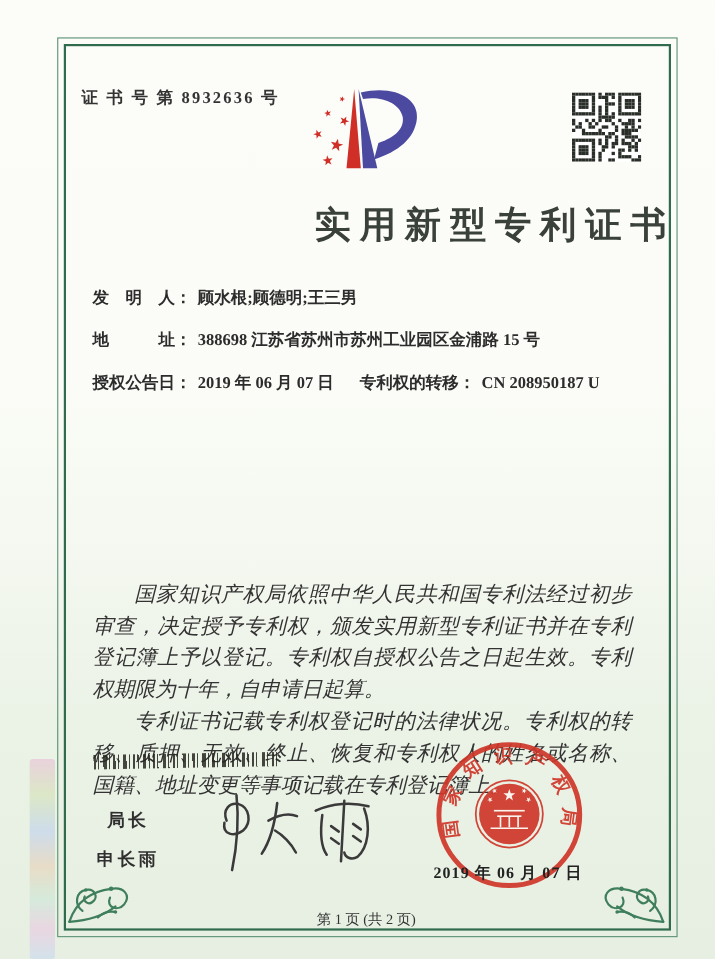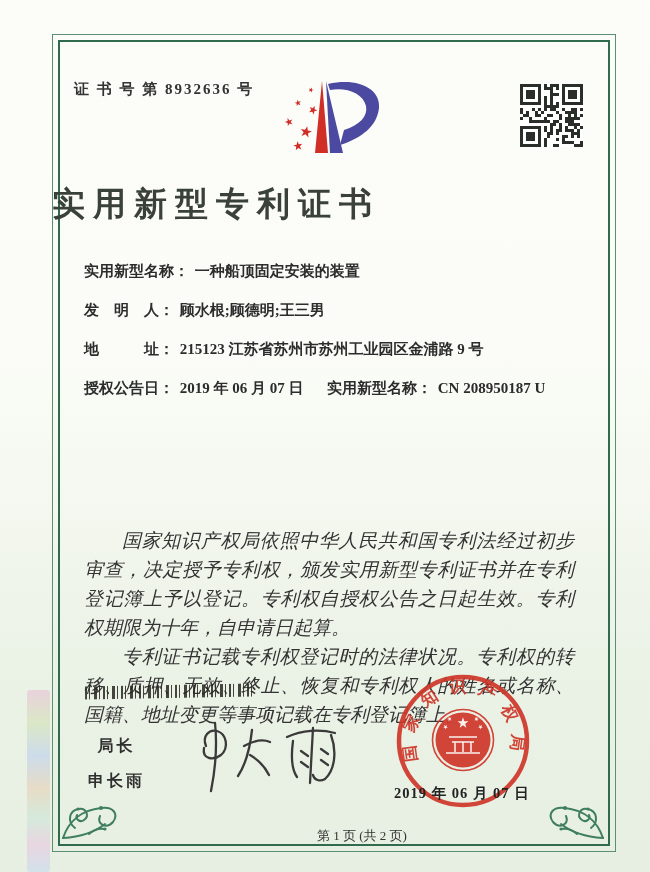--- a/index.html
+++ b/index.html
@@ -16,39 +16,39 @@
   .waves-fade{position:absolute;left:0;right:0;top:552;height:90;
     background:linear-gradient(180deg,rgba(250,251,245,0.95),rgba(250,251,245,0));}
   .frame-outer{position:absolute;left:52px;top:34px;width:562px;height:816px;border:1px solid #5a8f72;}
   .frame-inner{position:absolute;left:58px;top:40px;width:548px;height:802px;border:2px solid #2f6b4c;}
   .holo-strip{position:absolute;left:27px;top:690px;width:23px;height:182px;border-radius:3px;
     background:linear-gradient(180deg,#e9cddb 0%,#d9e6c2 18%,#c9d9ec 36%,#e7d9c2 54%,#d2e9da 70%,#e9d2e1 85%,#cfe0ec 100%);
     filter:blur(0.6px);opacity:0.85;}
   .cert-no{position:absolute;left:74px;top:80px;font-size:15px;letter-spacing:2px;font-weight:600;color:#333;}
   .logo{position:absolute;left:278px;top:76px;width:110px;height:86px;}
   .qr{position:absolute;left:520px;top:84px;width:63px;height:63px;}
-  .title{position:absolute;left:52px;top:182px;width:562px;margin:0;text-align:left;
+  .title{position:absolute;left:52px;top:182px;width:562px;margin:0;text-align:right;
     font-size:33px;font-weight:600;letter-spacing:8px;color:#3a403a;}
   .fields{position:absolute;left:84px;top:252px;width:500px;font-size:15px;font-weight:600;color:#2c2c2c;}
   .field-row{line-height:39px;height:39px;white-space:nowrap;position:relative;}
   .f-label{display:inline-block;min-width:86px;}
   .f-value{margin-left:2px;}
   .pair2{position:absolute;left:243px;top:0;}
   .paras{position:absolute;left:84px;top:526px;width:490px;font-size:19px;line-height:29px;
     font-style:italic;color:#333;}
   .paras p{margin:0;text-indent:2em;text-align:justify;}
   .barcode{position:absolute;left:85px;top:685px;width:168px;height:13px;opacity:0.85;transform:rotate(-1deg);
     background:repeating-linear-gradient(90deg,#26261f 0 2px,rgba(0,0,0,0) 2px 4px,#26261f 4px 5px,rgba(0,0,0,0) 5px 9px,#26261f 9px 12px,rgba(0,0,0,0) 12px 14px,#26261f 14px 15px,rgba(0,0,0,0) 15px 18px);}
   .sig-block{position:absolute;left:88px;top:736px;font-family:"Liberation Sans","DejaVu Sans",sans-serif;
     font-size:16px;font-weight:600;letter-spacing:3px;color:#2f2f2f;text-align:center;}
   .sig-block div{margin-bottom:14px;}
   .sig-svg{position:absolute;left:192px;top:718px;}
   .seal{position:absolute;left:390px;top:668px;opacity:0.92;}
   .seal-date{position:absolute;left:394px;top:784px;font-size:14.5px;font-weight:600;letter-spacing:1px;color:#222;}
-  .footer{position:absolute;left:52px;top:827px;width:562px;text-align:center;font-size:13px;color:#333;margin-left:29px;}
+  .footer{position:absolute;left:52px;top:827px;width:562px;text-align:center;font-size:13px;color:#333;}
   .corner{position:absolute;}
 </style>
 </head>
 <body>
 
 <div class="page">
 
   <div class="waves"></div>
   <div class="waves-fade"></div>
 
@@ -324,36 +324,32 @@
       <rect x="36" y="60" width="3" height="3" fill="#2a2e28"></rect>
       <rect x="54" y="60" width="3" height="3" fill="#2a2e28"></rect>
       <rect x="57" y="60" width="3" height="3" fill="#2a2e28"></rect>
       <rect x="60" y="60" width="3" height="3" fill="#2a2e28"></rect>
     </svg>
 
   <h1 class="title">实用新型专利证书</h1>
 
   <div class="fields">
     <div class="field-row">
-      <span class="f-label">实用新型名称：</span>
-      <span class="f-value">一种船顶固定安装的装置</span>
-    </div>
-    <div class="field-row">
       <span class="f-label">发　明　人：</span>
       <span class="f-value">顾水根;顾德明;王三男</span>
     </div>
     <div class="field-row">
       <span class="f-label">地　　　址：</span>
-      <span class="f-value">215123 江苏省苏州市苏州工业园区金浦路 9 号</span>
+      <span class="f-value">388698 江苏省苏州市苏州工业园区金浦路 15 号</span>
     </div>
     <div class="field-row">
       <span class="f-label">授权公告日：</span>
       <span class="f-value">2019 年 06 月 07 日</span>
       <span class="pair2">
-        <span class="f-label" style="min-width:0;">实用新型名称：</span>
+        <span class="f-label" style="min-width:0;">专利权的转移：</span>
         <span class="f-value">CN 208950187 U</span>
       </span>
     </div>
   </div>
 
   <div class="paras">
     <p>国家知识产权局依照中华人民共和国专利法经过初步审查，决定授予专利权，颁发实用新型专利证书并在专利登记簿上予以登记。专利权自授权公告之日起生效。专利权期限为十年，自申请日起算。</p>
     <p>专利证书记载专利权登记时的法律状况。专利权的转移、质押、无效、终止、恢复和专利权人的姓名或名称、国籍、地址变更等事项记载在专利登记簿上。</p>
   </div>
 

